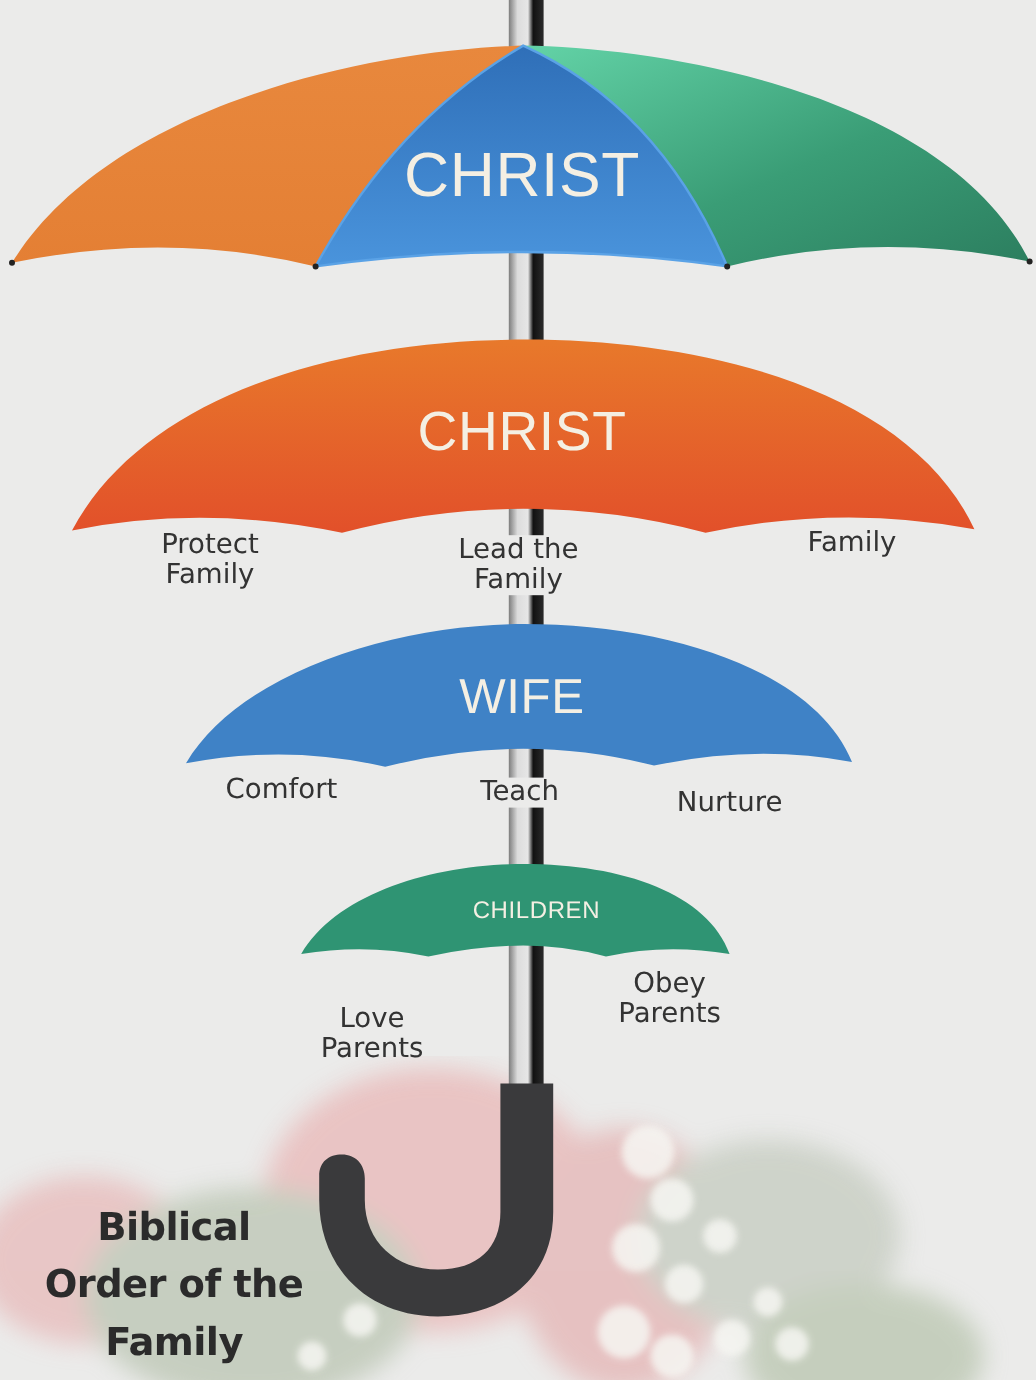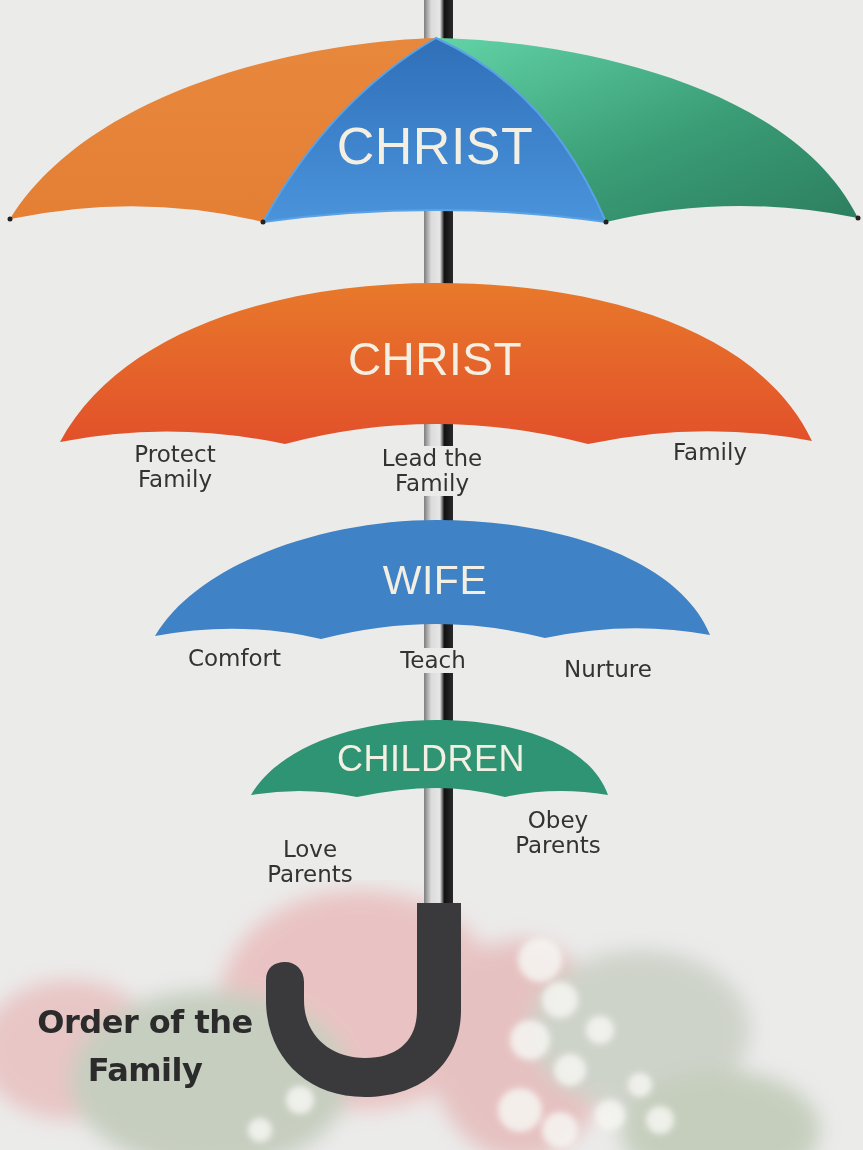--- a/index.html
+++ b/index.html
@@ -107,21 +107,21 @@
   <path d="M155,636 C200,560 330,520 436,520 C560,520 680,560 710,635 Q630,620 545,638 Q490,624 436,624 Q380,624 321,639 Q240,620 155,636 Z" fill="#3f82c6"></path>
 
   <path d="M251,795 C280,745 360,720 436,720 C520,720 590,745 608,795 Q555,786 505,797 Q470,788 436,788 Q400,788 357,797 Q305,786 251,795 Z" fill="#2f9473"></path>
 
   <path d="M417,903 L461,903 L461,1010 C461,1065 420,1097 365,1097 C305,1097 266,1055 266,1000 L266,980 C266,968 274,962 285,962 C296,962 304,970 304,982 L304,1000 C304,1035 330,1058 365,1058 C398,1058 417,1040 417,1010 Z" fill="#3a3a3c"></path>
 </svg>
 
 <div class="title" style="left:290px; top:116px; width:290px; font-size:52px; line-height:60px;">CHRIST</div>
 <div class="title" style="left:270px; top:332px; width:330px; font-size:46px; line-height:54px;">CHRIST</div>
 <div class="title" style="left:330px; top:556px; width:210px; font-size:41px; line-height:48px;">WIFE</div>
-<div class="title" style="left:316px; top:740px; width:230px; font-size:36px; line-height:38px;">CHILDREN</div>
+<div class="title" style="left:332px; top:740px; width:230px; font-size:20px; line-height:38px;">CHILDREN</div>
 
 <div class="lbl" style="left:118px; top:442px; width:110px;">
   <div>Protect</div>
     <div>Family</div>
 </div>
 <div class="lbl" style="left:365px; top:446px; width:130px;">
   <div>Lead the</div>
     <div>Family</div>
 </div>
 <div class="lbl" style="left:628px; top:440px; width:160px;">
@@ -141,15 +141,16 @@
 <div class="lbl" style="left:252px; top:805px; width:112px; background:transparent;margin-top:32px;">
   <div>Love</div>
     <div>Parents</div>
 </div>
 <div class="lbl" style="left:500px; top:808px; width:112px; background:transparent;">
   <div>Obey</div>
     <div>Parents</div>
 </div>
 
 <div class="headline">
+  <div>Biblical</div>
   <div>Order of the</div>
   <div>Family</div>
 </div>
 
 </body></html>

